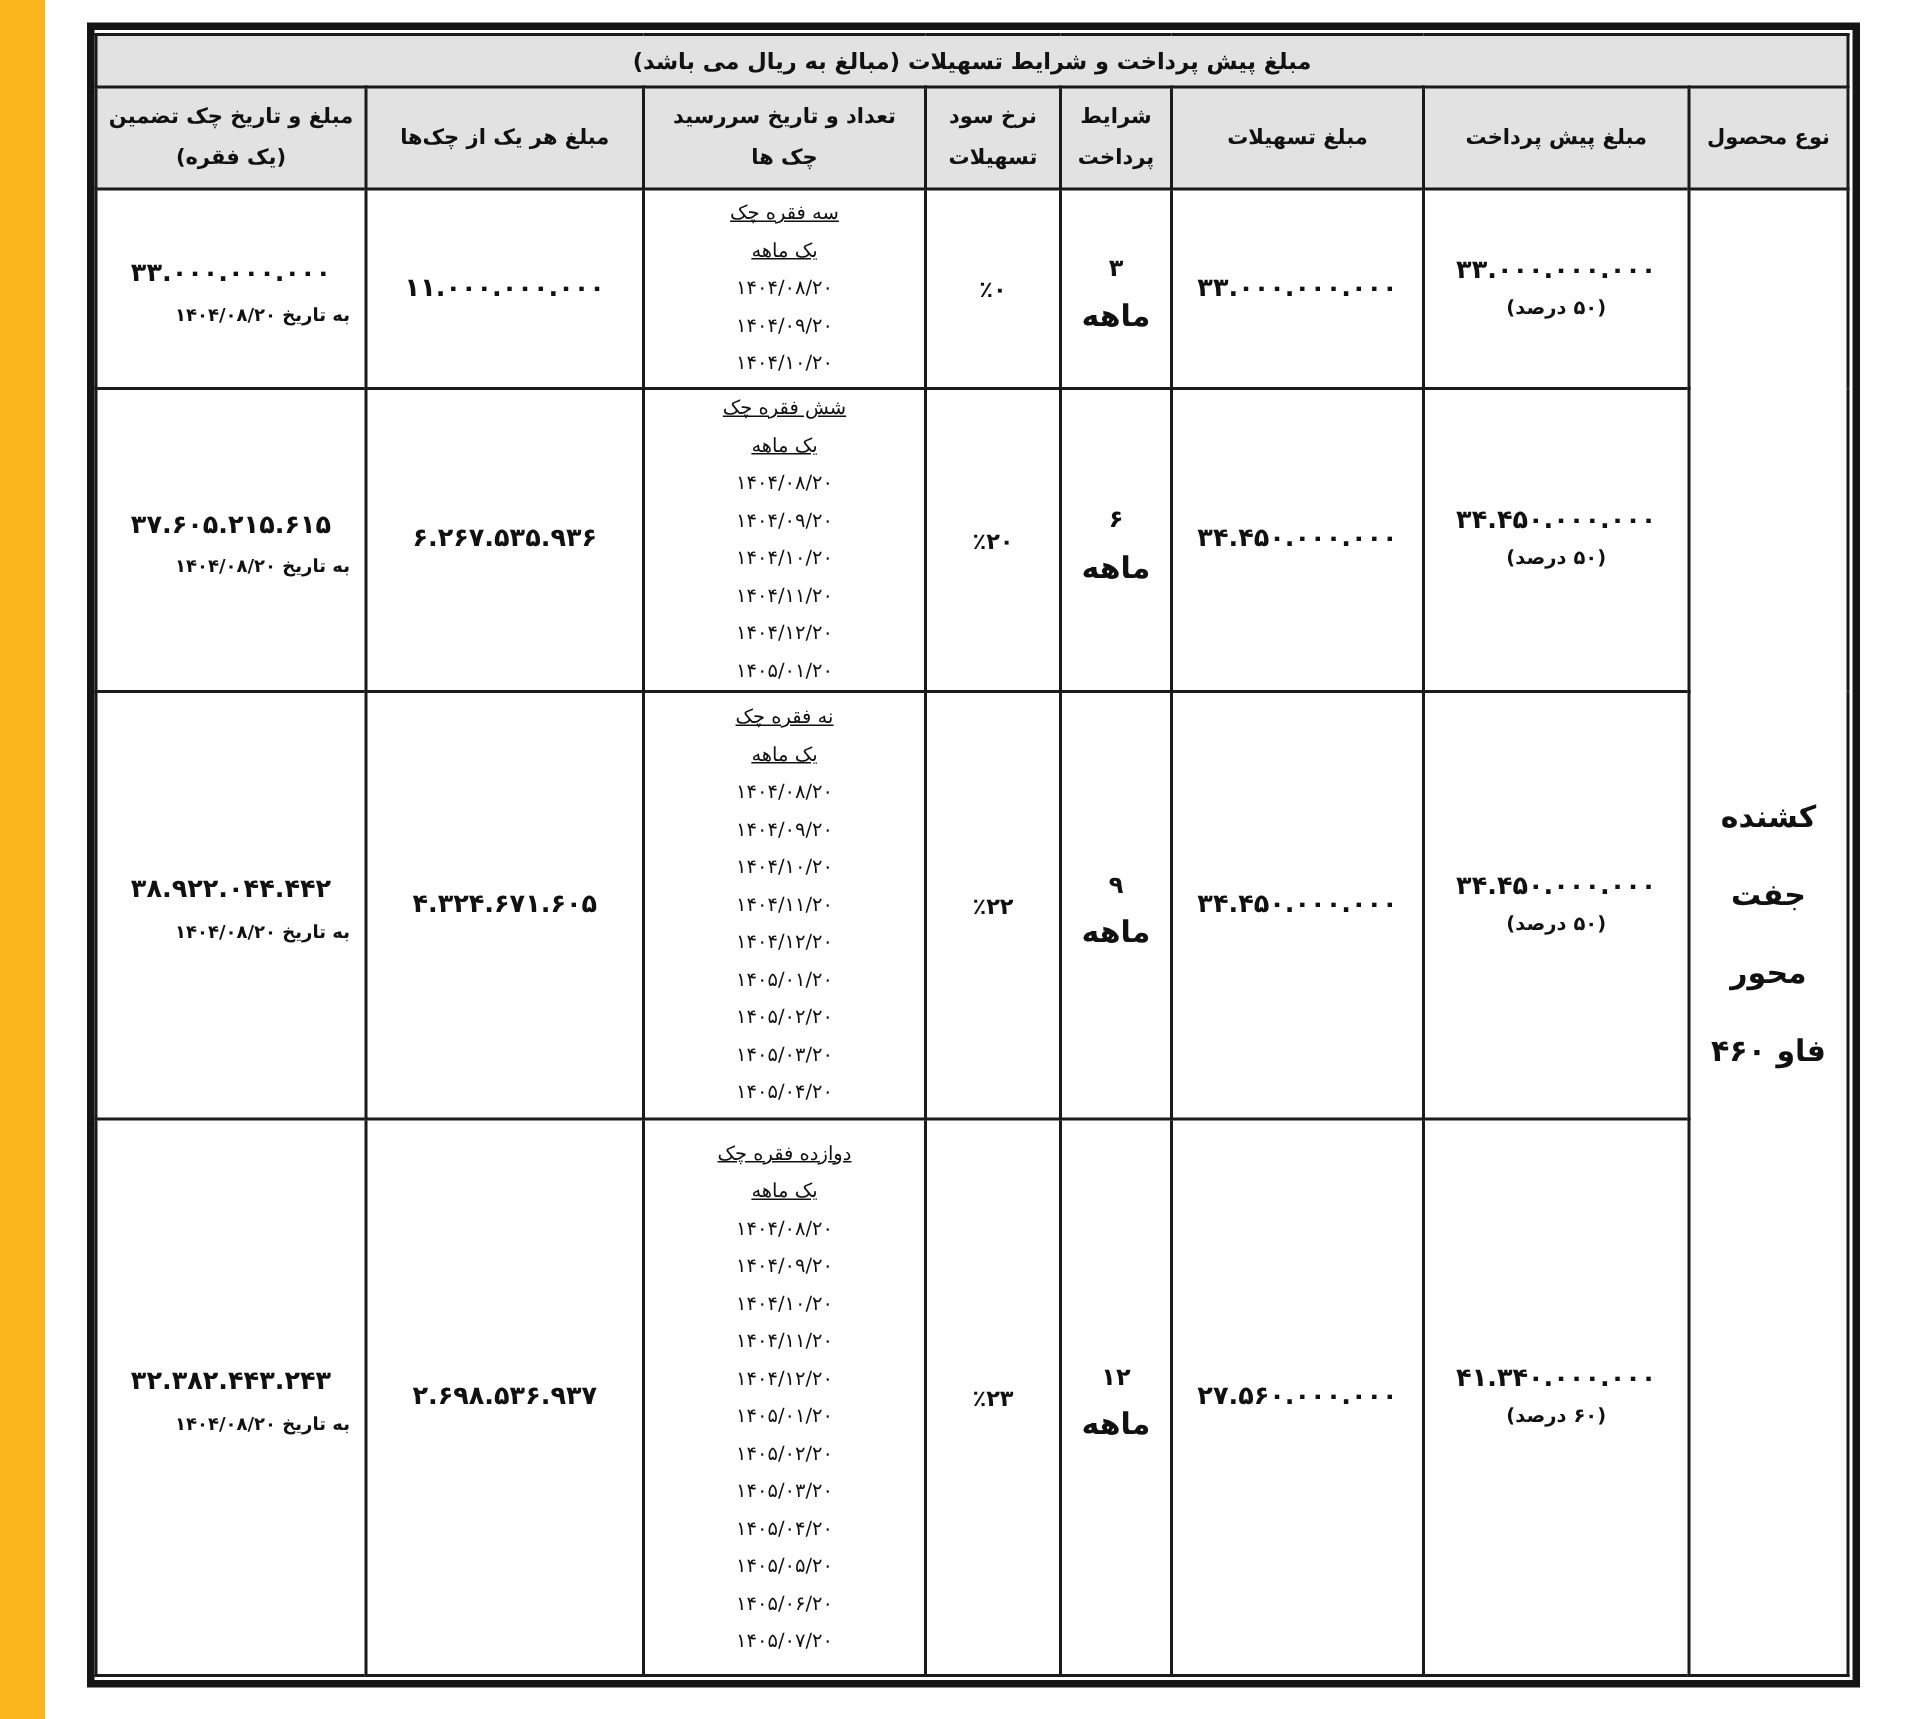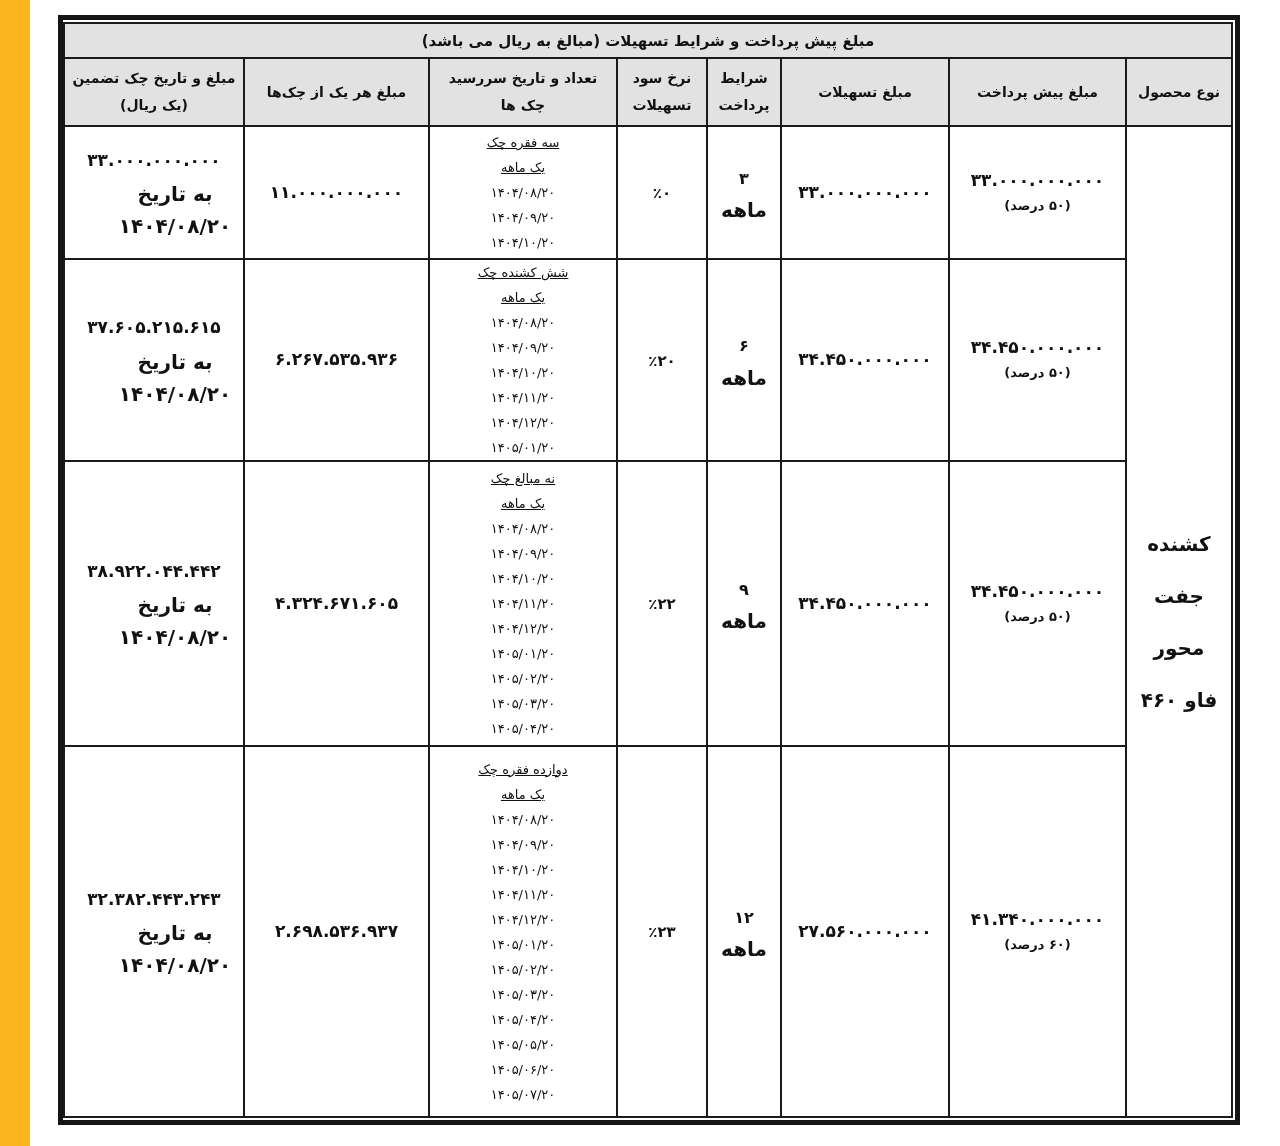--- a/index.html
+++ b/index.html
@@ -25,21 +25,21 @@
 
   .amount { display:block; font-size:17px; font-weight:bold; letter-spacing:0.5px; line-height:1.6; }
   .note   { display:block; font-size:13px; font-weight:bold; line-height:1.9;text-align:center; }
   .term-num  { display:block; font-size:16px; font-weight:bold; line-height:2.2; }
   .term-unit { display:block; font-size:20px; font-weight:bold; line-height:1.4; }
   .rate   { font-size:15px; font-weight:bold; }
   .checks-cell { font-size:13px; line-height:25px; }
   .checks-line { display:block;text-decoration:underline; }
   .checks-dates { display:block; white-space:pre-line; direction:rtl; }
   .guar-amount { display:block; font-size:17px; font-weight:bold; letter-spacing:0.5px; line-height:2.1; }
-  .guar-date   { display:block; font-size:20px; font-weight:bold; line-height:1.6;margin-left:42px; }
+  .guar-date   { display:block; font-size:12px; font-weight:bold; line-height:1.6;margin-left:42px; }
   .product-cell { font-size:20px; font-weight:bold; line-height:2.6; white-space:pre-line; }
 </style>
 </head>
 <body>
 
 <div class="sheet">
   <div class="accent-stripe"></div>
 
   <div class="table-outer">
     <table class="price-table">
@@ -64,21 +64,21 @@
         <th>مبلغ پیش پرداخت</th>
         <th>مبلغ تسهیلات</th>
         <th>شرایط
 پرداخت</th>
         <th>نرخ سود
 تسهیلات</th>
         <th>تعداد و تاریخ سررسید
 چک ها</th>
         <th>مبلغ هر یک از چک‌ها</th>
         <th>مبلغ و تاریخ چک تضمین
-(یک ریال)</th>
+(یک فقره)</th>
       </tr>
 
       <tr class="r1">
         <td class="product-cell" rowspan="4">کشنده
 جفت محور
 فاو ۴۶۰</td>
         <td>
           <span class="amount">۳۳.۰۰۰.۰۰۰.۰۰۰</span>
           <span class="note">(۵۰ درصد)</span>
         </td>
@@ -117,21 +117,21 @@
           <span class="amount">۳۴.۴۵۰.۰۰۰.۰۰۰</span>
         </td>
         <td>
           <span class="term-num">۶</span>
           <span class="term-unit">ماهه</span>
         </td>
         <td>
           <span class="rate">٪۲۰</span>
         </td>
         <td class="checks-cell">
-          <span class="checks-line">شش کشنده چک</span>
+          <span class="checks-line">شش فقره چک</span>
           <span class="checks-line">یک ماهه</span>
           <span class="checks-dates">۱۴۰۴/۰۸/۲۰
 ۱۴۰۴/۰۹/۲۰
 ۱۴۰۴/۱۰/۲۰
 ۱۴۰۴/۱۱/۲۰
 ۱۴۰۴/۱۲/۲۰
 ۱۴۰۵/۰۱/۲۰</span>
         </td>
         <td>
           <span class="amount">۶.۲۶۷.۵۳۵.۹۳۶</span>
@@ -151,21 +151,21 @@
           <span class="amount">۳۴.۴۵۰.۰۰۰.۰۰۰</span>
         </td>
         <td>
           <span class="term-num">۹</span>
           <span class="term-unit">ماهه</span>
         </td>
         <td>
           <span class="rate">٪۲۲</span>
         </td>
         <td class="checks-cell">
-          <span class="checks-line">نه مبالغ چک</span>
+          <span class="checks-line">نه فقره چک</span>
           <span class="checks-line">یک ماهه</span>
           <span class="checks-dates">۱۴۰۴/۰۸/۲۰
 ۱۴۰۴/۰۹/۲۰
 ۱۴۰۴/۱۰/۲۰
 ۱۴۰۴/۱۱/۲۰
 ۱۴۰۴/۱۲/۲۰
 ۱۴۰۵/۰۱/۲۰
 ۱۴۰۵/۰۲/۲۰
 ۱۴۰۵/۰۳/۲۰
 ۱۴۰۵/۰۴/۲۰</span>

